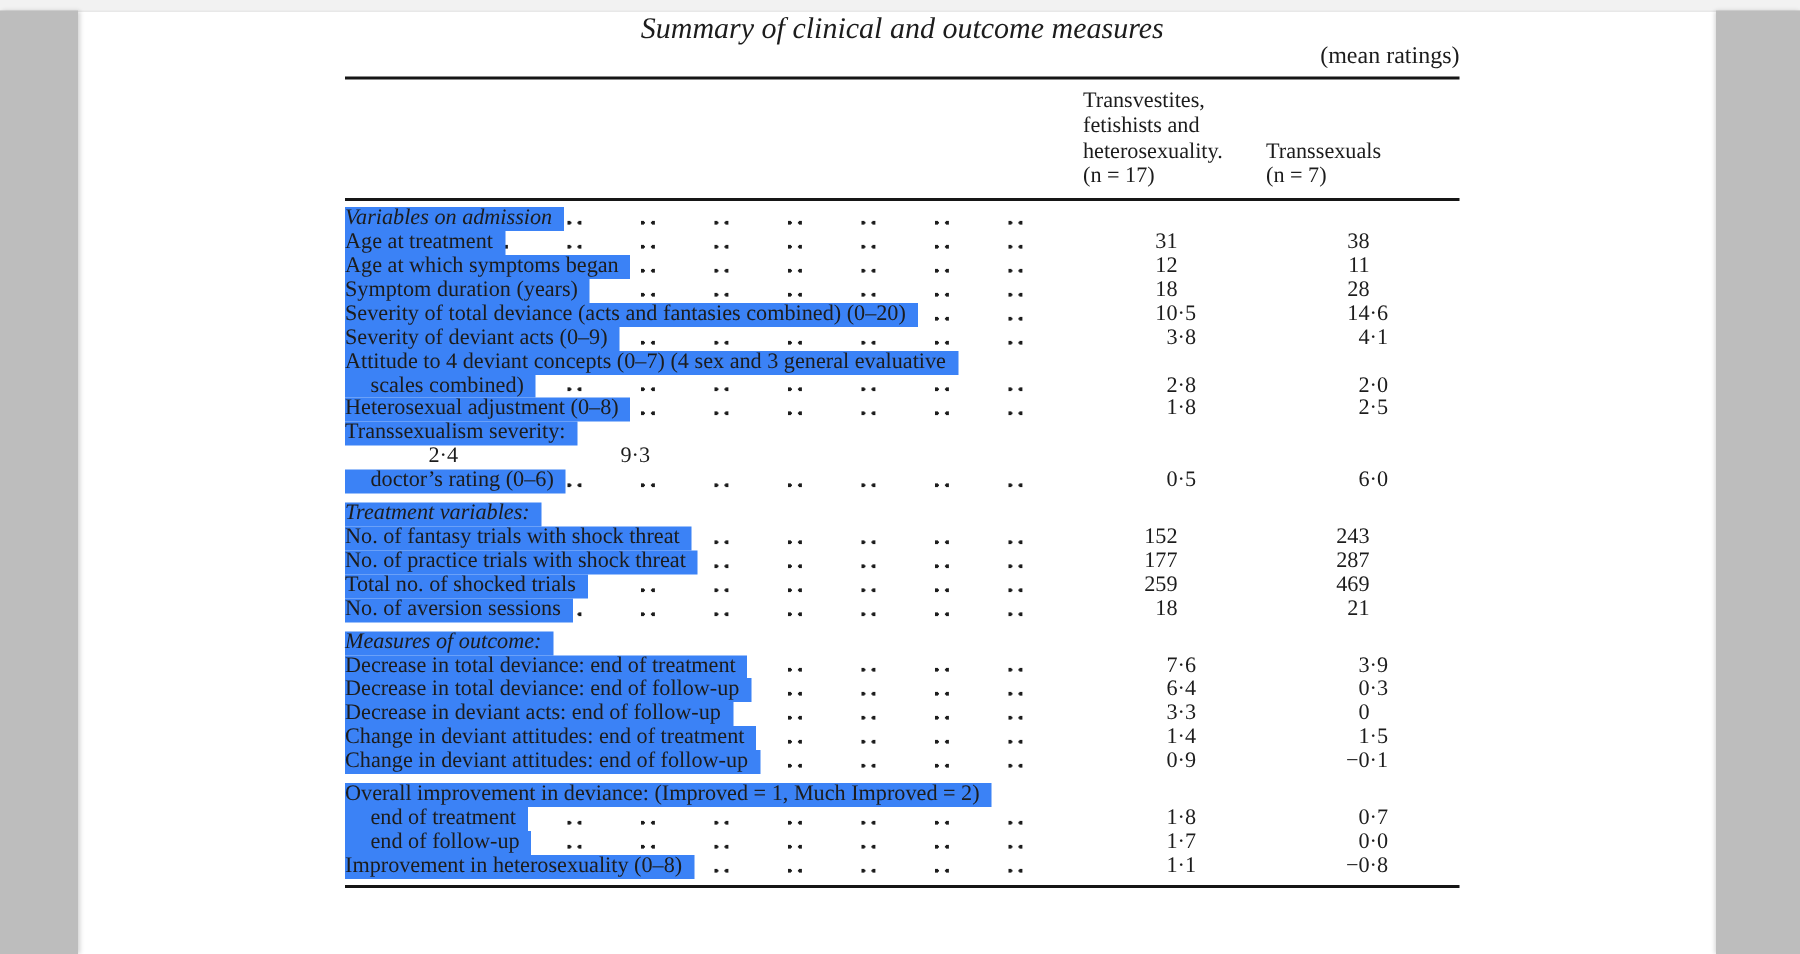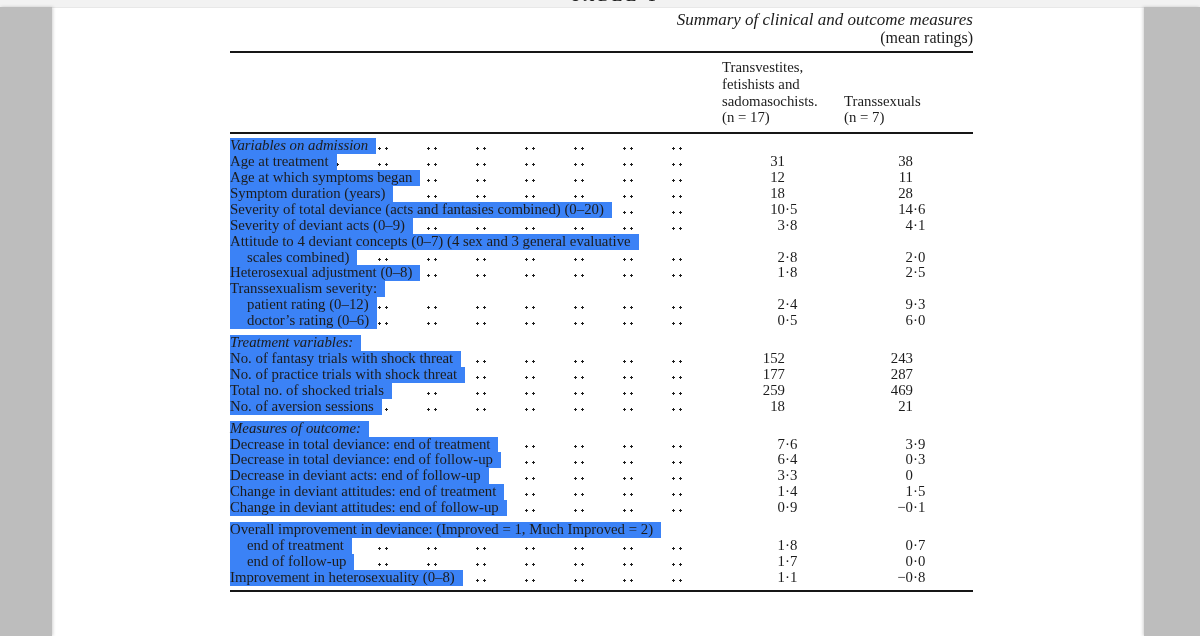--- a/index.html
+++ b/index.html
@@ -10,21 +10,21 @@
   }
   .gray-panel{position:absolute;top:7px;height:629px;background:#bdbdbd;}
   .gray-left{left:0;width:52px;box-shadow:1px 0 3px rgba(0,0,0,.18);}
   .gray-right{left:1144px;width:56px;box-shadow:-1px 0 3px rgba(0,0,0,.18);}
   .top-strip{position:absolute;left:0;top:0;width:1200px;height:7px;background:#f2f2f2;overflow:hidden;border-bottom:1px solid #e8e8e8;}
   .clipped-caption{
     position:absolute;left:0;top:-12px;width:1230px;text-align:center;
     font-weight:bold;font-size:15px;letter-spacing:4px;color:#222;
   }
   .content{position:absolute;left:230px;top:7px;width:743px;}
-  .title{ text-align:right;font-style:italic;font-size:17px;line-height:19px;margin-top:3px;}
+  .title{ text-align:center;font-style:italic;font-size:20px;line-height:19px;margin-top:3px;}
   .subtitle{text-align:right;font-size:16px;line-height:17px;}
   .rule{height:2px;background:#161616;}
   .rule-top{margin-top:5px;}
 
   .thead{display:flex;align-items:flex-end;padding:6px 0 6px;font-size:14.8px;line-height:16.8px;}
   .thead .spacer{flex:1;}
   .hcol{display:flex;flex-direction:column;align-items:flex-start;white-space:nowrap;}
   .hcol1{width:122px;}
   .hcol2{width:129px;}
 
@@ -63,21 +63,21 @@
 <div class="content">
   <div class="title">Summary of clinical and outcome measures</div>
   <div class="subtitle">(mean ratings)</div>
   <div class="rule rule-top"></div>
 
   <div class="thead">
     <div class="spacer"></div>
     <div class="hcol hcol1">
         <span>Transvestites,</span>
         <span>fetishists and</span>
-        <span>sadomasochists.</span>
+        <span>heterosexuality.</span>
         <span>(n = 17)</span>
       </div>
     <div class="hcol hcol2">
         <span>Transsexuals</span>
         <span>(n = 7)</span>
       </div>
   </div>
   <div class="rule"></div>
 
   <div class="tbody">
@@ -205,23 +205,20 @@
     <div class="vcell v1">
           <span class="int"></span>
           <span class="frac"></span>
         </div>
     <div class="vcell v2">
           <span class="int"></span>
           <span class="frac"></span>
         </div>
   </div>
       <div class="row dots">
-    <div class="label-cell">
-      <span class="lab ind">patient rating (0–12)</span>
-    </div>
     <div class="vcell v1">
           <span class="int">2</span>
           <span class="frac">·4</span>
         </div>
     <div class="vcell v2">
           <span class="int">9</span>
           <span class="frac">·3</span>
         </div>
   </div>
       <div class="row dots">

